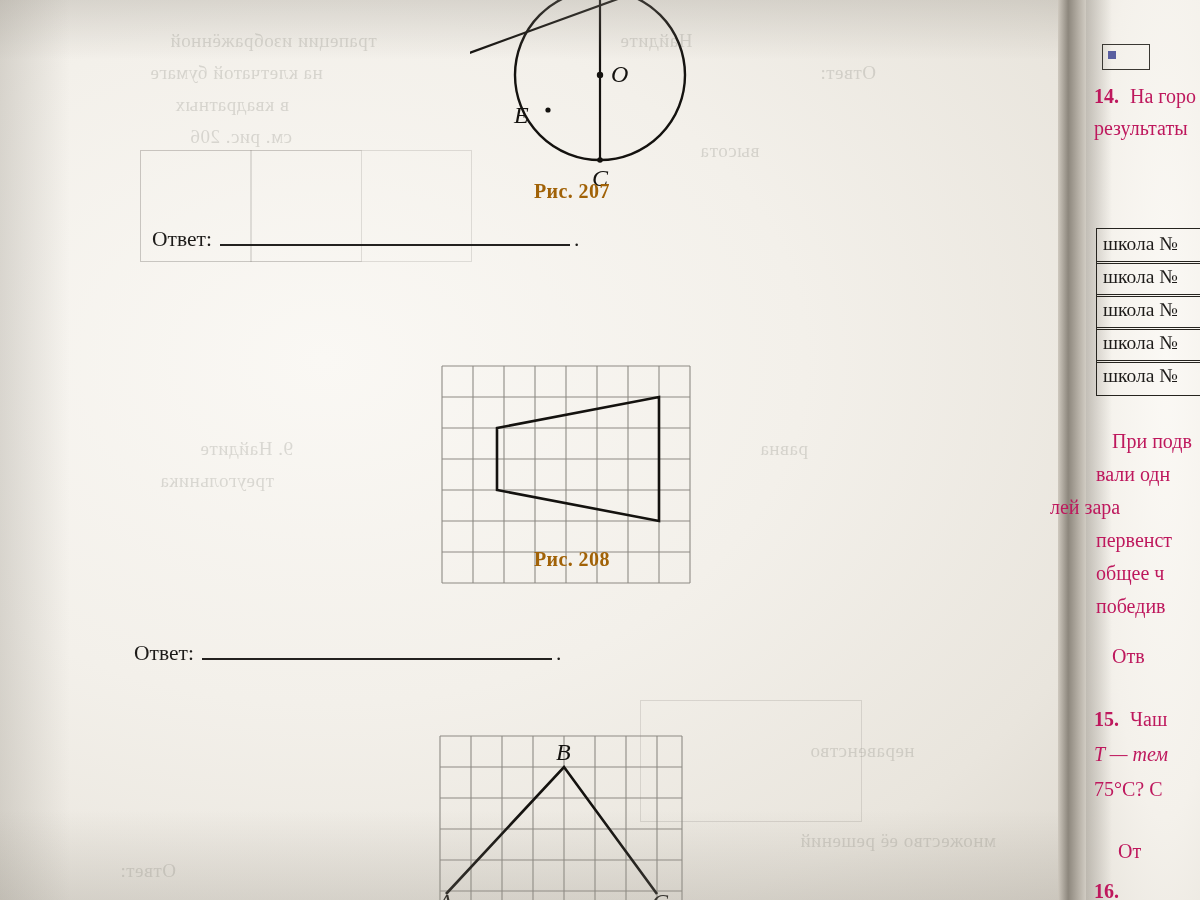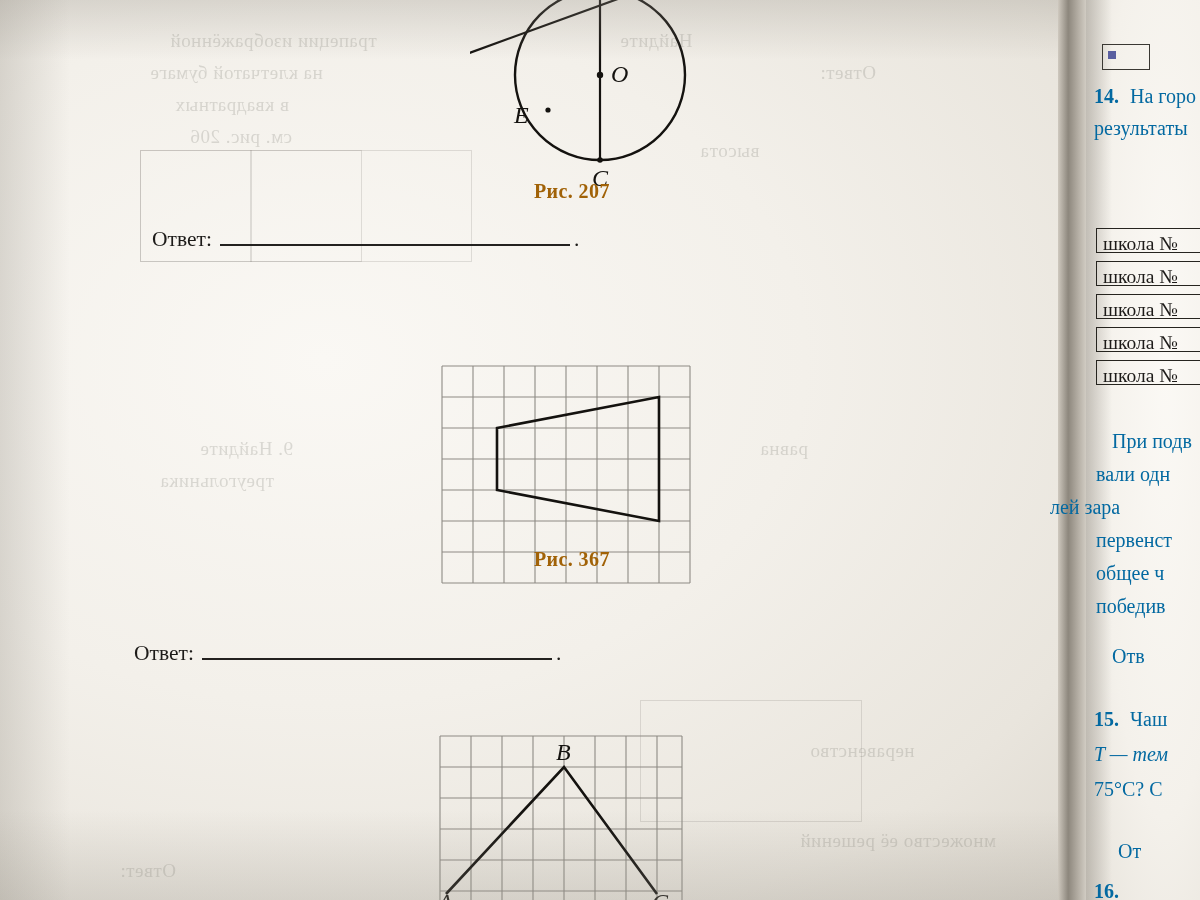--- a/index.html
+++ b/index.html
@@ -122,30 +122,30 @@
     margin: 0 4px 0 8px;
   }
   .dot {
     font-size: 21.5px;
   }
   svg { display: block; }
 
   
   .rp-text {
     position: absolute;
-    color: #0369a1;
+    color: #be185d;
     font-size: 20px;
     white-space: nowrap;
   }
   .rp-bold { font-weight: bold; }
   .rp-table-row {
     position: absolute;
     left: 1096px;
     width: 104px;
-    height: 25px;
+    height: 36px;
     border-top: 1.5px solid #26241f;
     border-bottom: 1.5px solid #26241f;
     border-left: 1.5px solid #26241f;
     box-sizing: border-box;
     color: #1d1b19;
     font-size: 19.5px;
     padding: 4px 0 0 6px;
     white-space: nowrap;
   }
   .rp-smallbox {
@@ -220,21 +220,21 @@
         <line x1="95" y1="2" x2="95" y2="219"></line>
         <line x1="126" y1="2" x2="126" y2="219"></line>
         <line x1="157" y1="2" x2="157" y2="219"></line>
         <line x1="188" y1="2" x2="188" y2="219"></line>
         <line x1="219" y1="2" x2="219" y2="219"></line>
         <line x1="250" y1="2" x2="250" y2="219"></line>
       </g>
       <polygon points="57,64 219,33 219,157 57,126" fill="none" stroke="#14120f" stroke-width="2.6" stroke-linejoin="miter"></polygon>
     </svg>
 
-    <div class="fig-caption" style="left:534px; top:548px;">Рис. 367</div>
+    <div class="fig-caption" style="left:534px; top:548px;">Рис. 208</div>
 
     <div class="answer-row" style="left:134px; top:638px;">
       <span>Ответ:</span>
       <span class="answer-line"></span>
       <span class="dot">.</span>
     </div>
 
 
     <svg width="250" height="170" style="position:absolute; left:436px; top:732px;">
       <g stroke="#8d8a84" stroke-width="1.1" fill="none">

